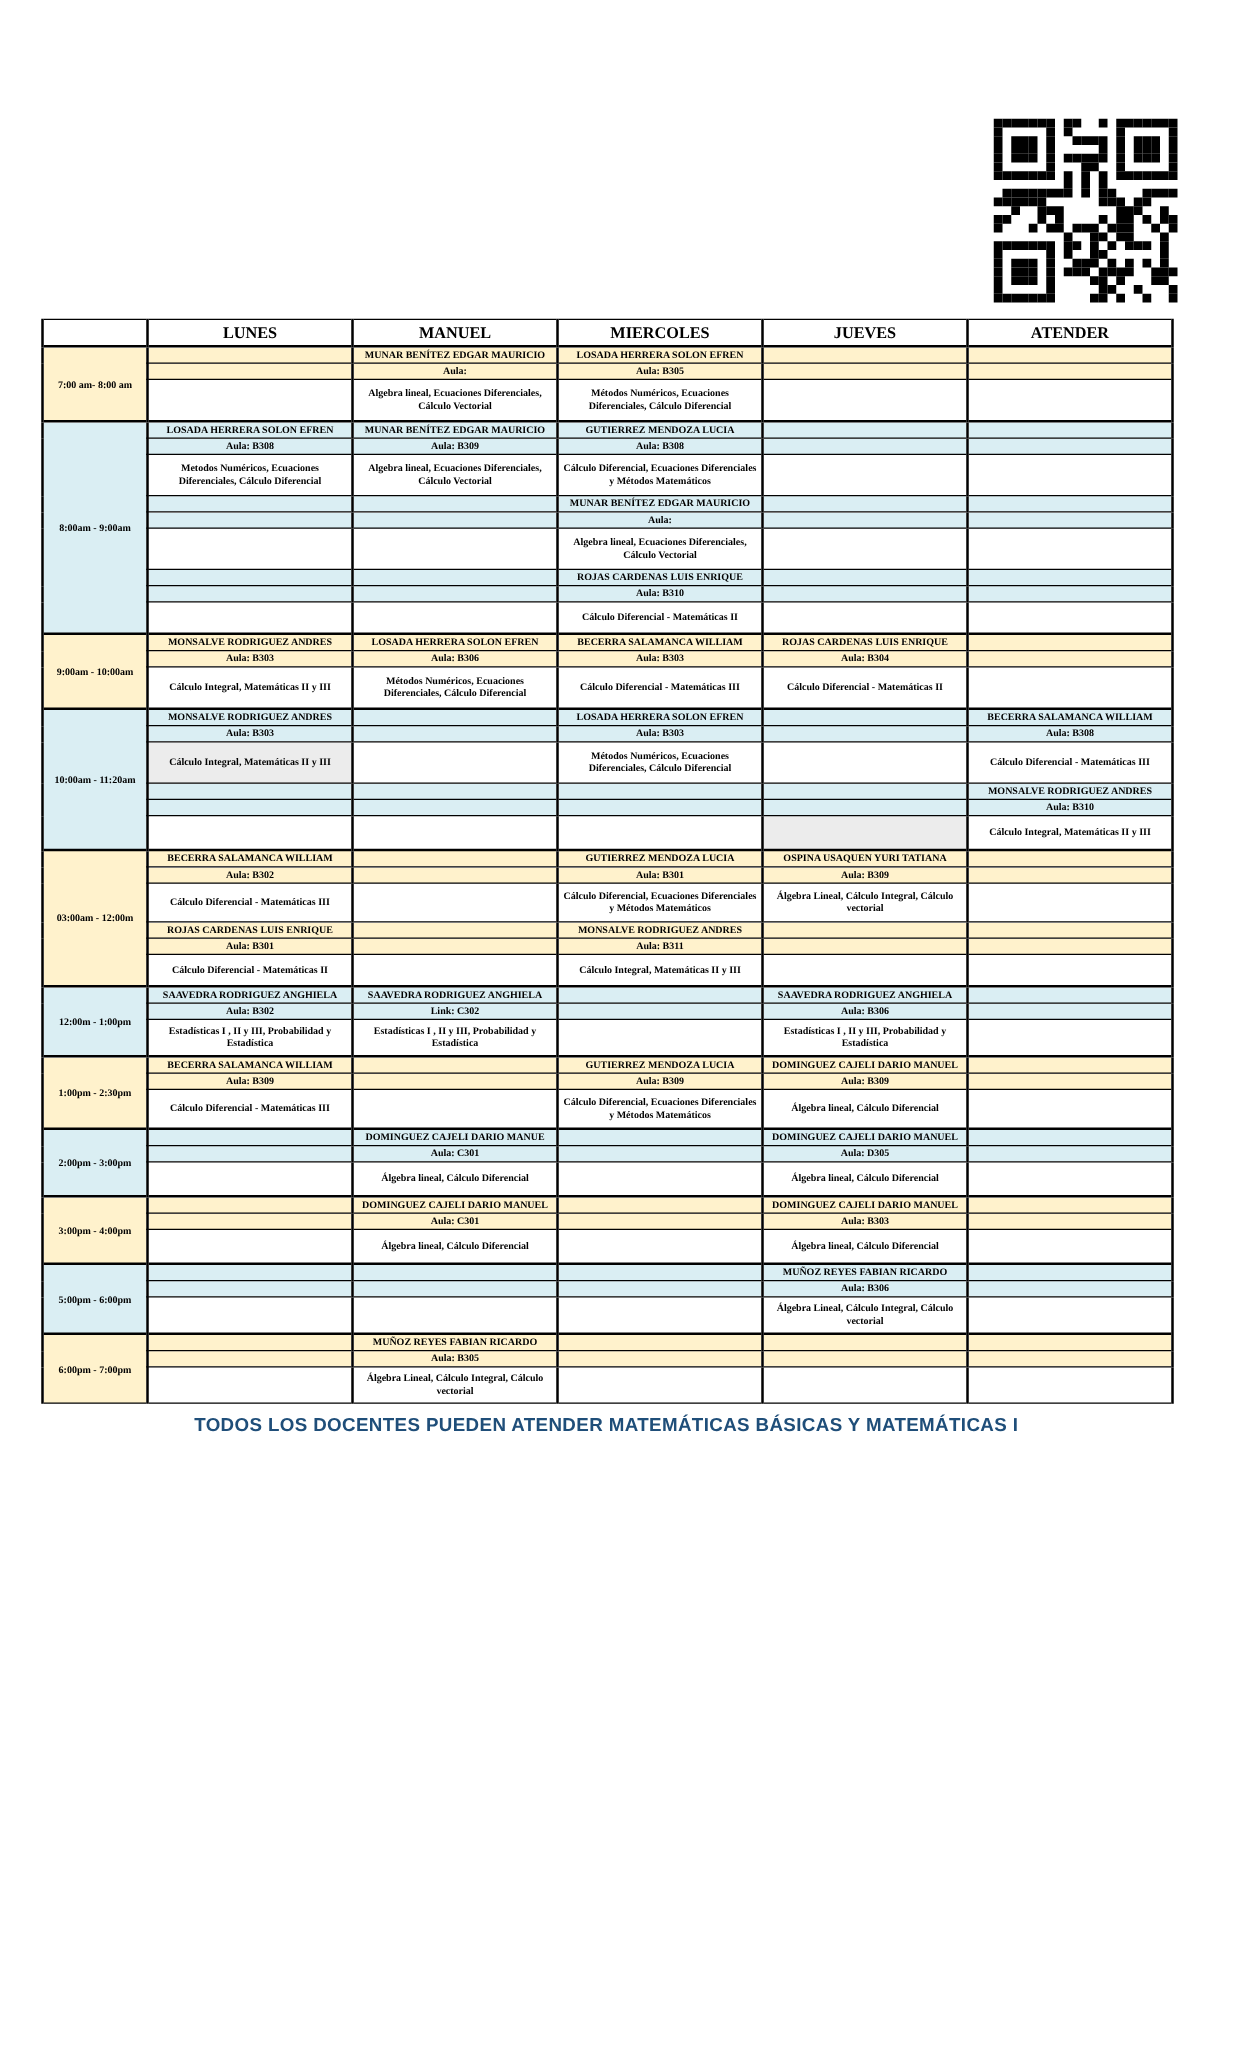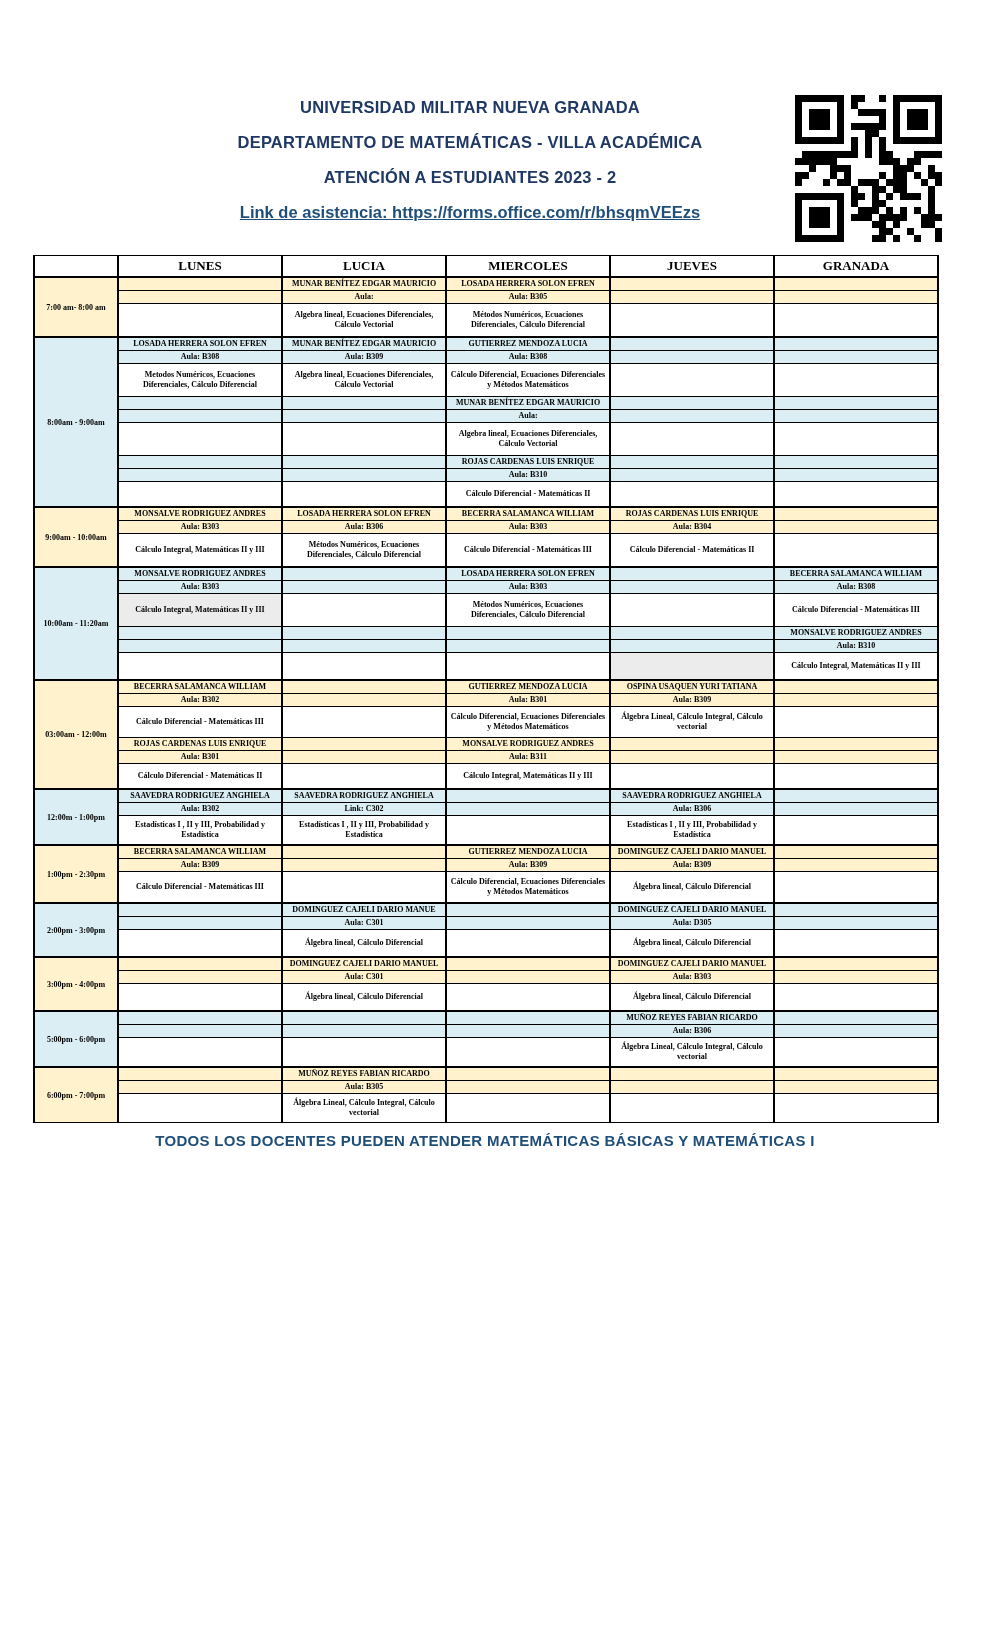--- a/index.html
+++ b/index.html
@@ -35,26 +35,20 @@
   .footer-note {
     margin-top:9px; width:100%; text-align:center;
     font-size:15px; font-weight:bold; color:#1F4E79; letter-spacing:0.3px;
   }
 </style>
 </head>
 <body>
 
 <div class="page">
 
-  <div class="header-text">
-    <div class="title-line">UNIVERSIDAD MILITAR NUEVA GRANADA</div>
-    <div class="title-line">DEPARTAMENTO DE MATEMÁTICAS - VILLA ACADÉMICA</div>
-    <div class="title-line">ATENCIÓN A ESTUDIANTES 2023 - 2</div>
-    <div class="link-line">Link de asistencia: https://forms.office.com/r/bhsqmVEEzs</div>
-  </div>
 
   <div class="qr-box">
     <svg id="qr-svg" width="152" height="152" viewBox="0 0 152 152" xmlns="http://www.w3.org/2000/svg">
         <rect x="2" y="2" width="7" height="7" fill="#000"></rect>
         <rect x="9" y="2" width="7" height="7" fill="#000"></rect>
         <rect x="16" y="2" width="7" height="7" fill="#000"></rect>
         <rect x="23" y="2" width="7" height="7" fill="#000"></rect>
         <rect x="30" y="2" width="7" height="7" fill="#000"></rect>
         <rect x="37" y="2" width="7" height="7" fill="#000"></rect>
         <rect x="44" y="2" width="7" height="7" fill="#000"></rect>
@@ -287,24 +281,24 @@
         <col style="width:164px">
           <col style="width:164px">
           <col style="width:164px">
           <col style="width:164px">
           <col style="width:164px">
       </colgroup>
       <thead>
         <tr>
           <td class="corner"></td>
           <td class="day-header">LUNES</td>
-          <td class="day-header">LUCIA</td>
+          <td class="day-header">MANUEL</td>
           <td class="day-header">MIERCOLES</td>
           <td class="day-header">JUEVES</td>
-          <td class="day-header">GRANADA</td>
+          <td class="day-header">ATENDER</td>
         </tr>
       </thead>
       <tbody>
           <tr class="slot-start">
             <td class="time-cell cream" rowspan="3">7:00 am- 8:00 am</td>
             <td class="name-cell cream"></td>
             <td class="name-cell cream">MUNAR BENÍTEZ EDGAR MAURICIO</td>
             <td class="name-cell cream">LOSADA HERRERA SOLON EFREN</td>
             <td class="name-cell cream"></td>
             <td class="name-cell cream"></td>

